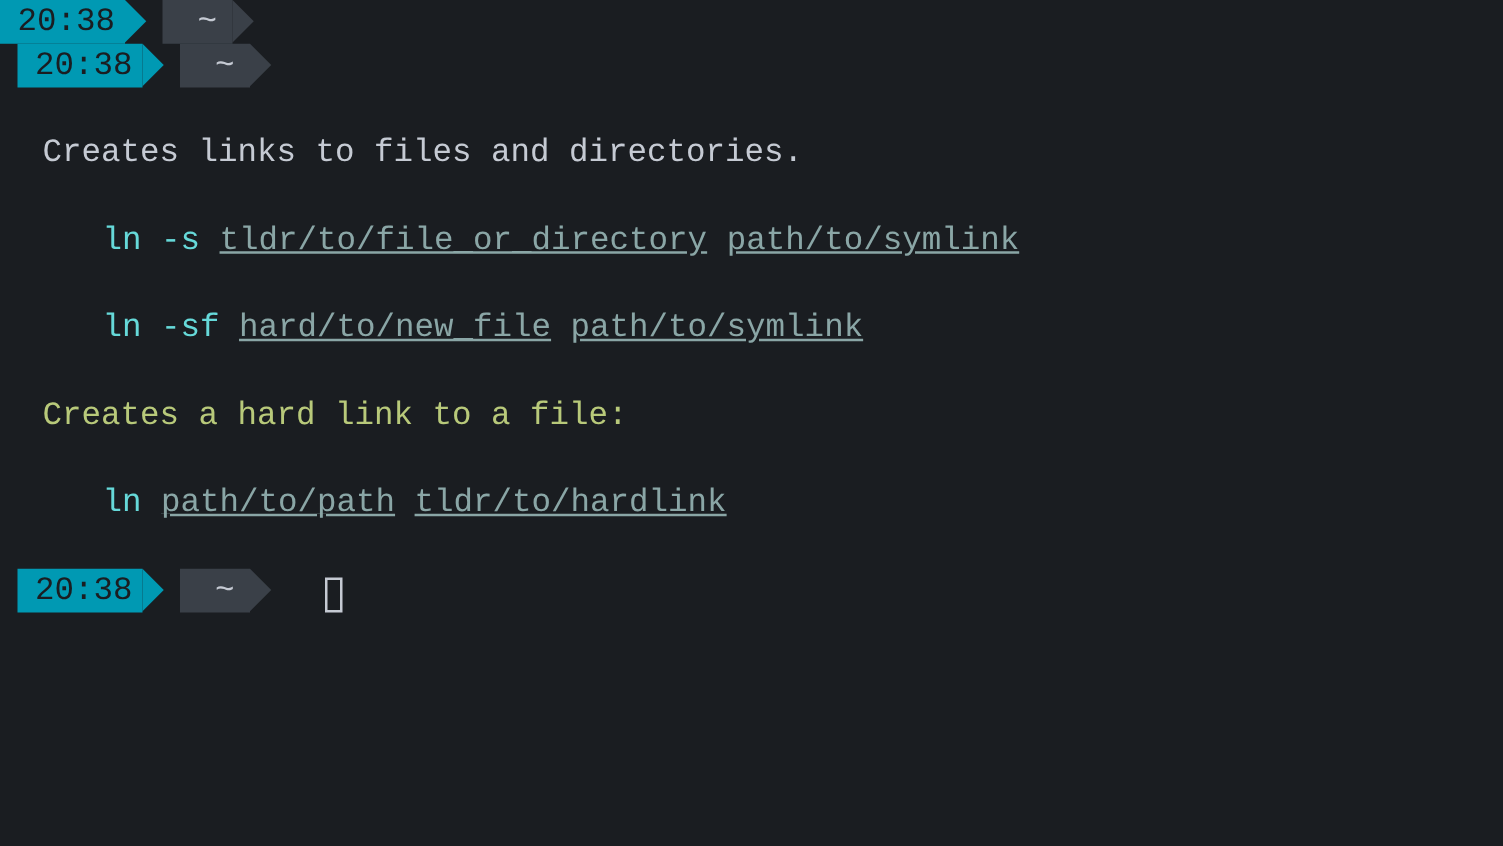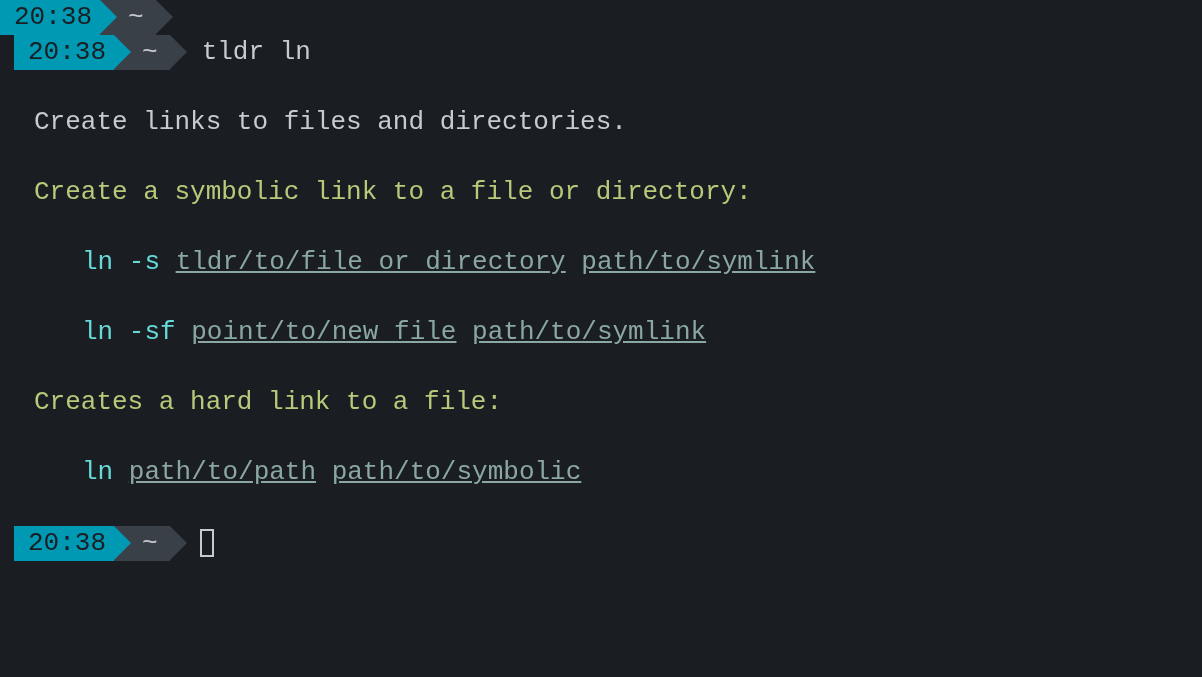--- a/index.html
+++ b/index.html
@@ -12,22 +12,23 @@
       font-family: 'Consolas', 'Monaco', 'Courier New', monospace;
       font-size: 26px;
       line-height: 1.35;
       width: 1202px;
       height: 677px;
       padding: 0;
       overflow: hidden;
     }
     .prompt-line {
       display: flex;
-      align-items: center;
+      align-items: flex-end;
       height: 35px;
+      gap: 30px;
     }
     .time-segment {
       background-color: #0099b3;
       color: #1a1d21;
       padding: 0 8px 0 14px;
       height: 35px;
       display: flex;
       align-items: center;
       font-weight: 500;
       position: relative;
@@ -109,32 +110,30 @@
 <body>
 
 <div class="prompt-line">
   <div class="time-segment">20:38</div>
   <div class="path-segment">~</div>
 </div>
 
 <div class="prompt-line indented">
   <div class="time-segment">20:38</div>
   <div class="path-segment">~</div>
-  <div class="command-text">tldr ln</div>
 </div>
 
 <div class="output">
-  <div class="description-line">Create links to files and directories.</div>
+  <div class="description-line">Creates links to files and directories.</div>
 
-  <div class="example-title">Create a symbolic link to a file or directory:</div>
   <div class="example-cmd"><span>ln -s </span><span class="cmd-arg">tldr/to/file_or_directory</span> <span class="cmd-arg">path/to/symlink</span></div>
 
-  <div class="example-cmd"><span>ln -sf </span><span class="cmd-arg">point/to/new_file</span> <span class="cmd-arg">path/to/symlink</span></div>
+  <div class="example-cmd"><span>ln -sf </span><span class="cmd-arg">hard/to/new_file</span> <span class="cmd-arg">path/to/symlink</span></div>
 
   <div class="example-title">Creates a hard link to a file:</div>
-  <div class="example-cmd"><span>ln </span><span class="cmd-arg">path/to/path</span> <span class="cmd-arg">path/to/symbolic</span></div>
+  <div class="example-cmd"><span>ln </span><span class="cmd-arg">path/to/path</span> <span class="cmd-arg">tldr/to/hardlink</span></div>
 </div>
 
 <div class="prompt-line" style="margin-left:14px;">
   <div class="time-segment">20:38</div>
   <div class="path-segment">~</div>
   <span class="cursor"></span>
 </div>
 
 </body></html>

